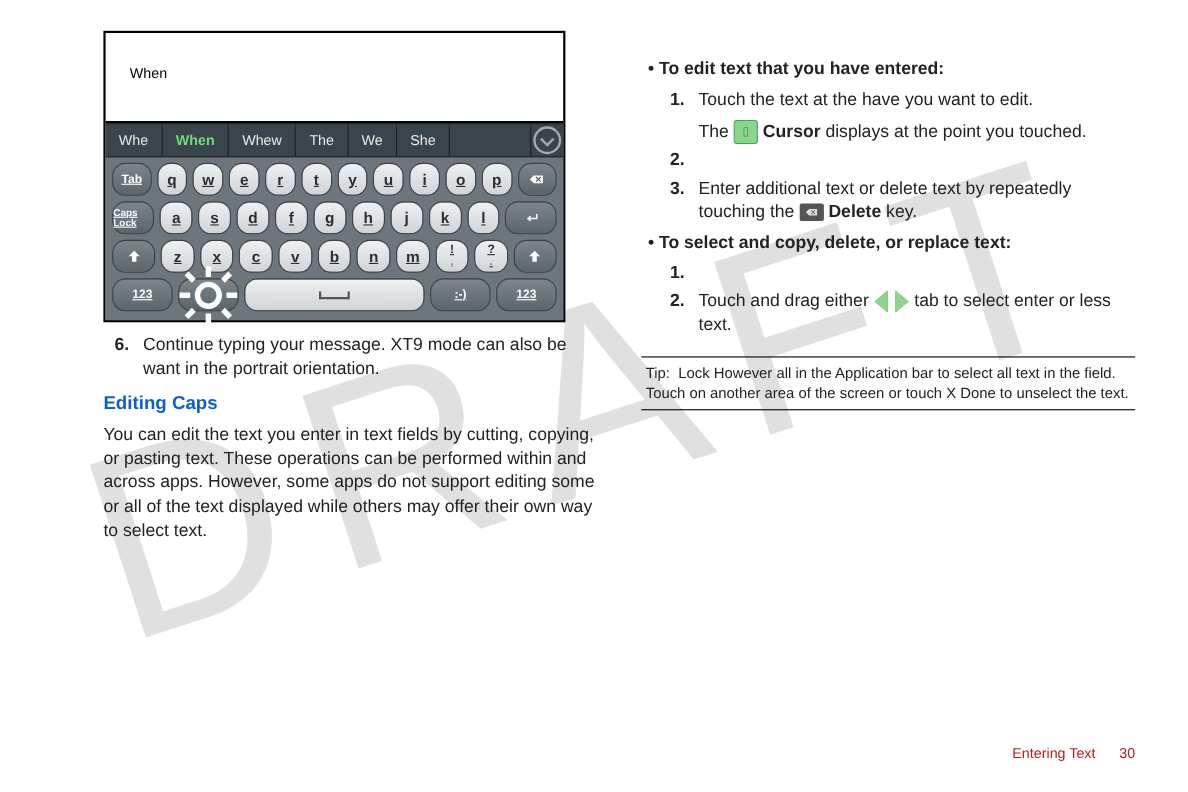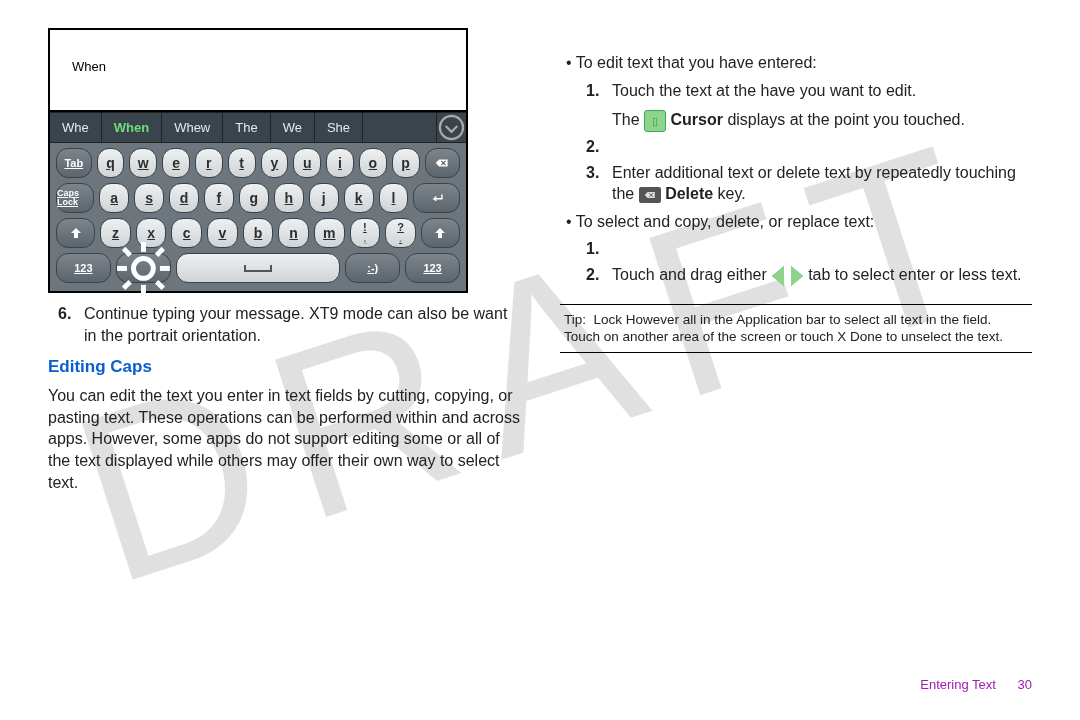--- a/index.html
+++ b/index.html
@@ -24,20 +24,21 @@
     font-weight: 400;
     pointer-events: none;
     user-select: none;
     white-space: nowrap;
   }
   .page {
     display: flex;
     gap: 40px;
     padding: 28px 48px 20px 48px;
     height: 100%;
+    margin-left: 46px;
   }
   .col { flex: 1 1 0; line-height: 1.35; position: relative; }
   .col-right { padding-top: 22px; }
 
   
   .kbd-frame {
     border: 2px solid #000;
     width: 420px;
     margin-bottom: 10px;
     background: #fff;
@@ -93,21 +94,21 @@
   
   .numitem { display: flex; gap: 10px; margin: 4px 0; padding-left: 10px; }
   .numitem .n { font-weight: bold; min-width: 16px; }
   .heading {
     color: #0a5fd0;
     font-weight: bold;
     font-size: 17px;
     margin: 10px 0 6px 0;
   }
   .para { margin: 2px 0 6px 0; }
-  .bullet { padding-left: 6px; text-indent: -0px; }
+  .bullet { padding-left: 6px; text-indent: -0px; font-weight: bold; }
   .bullet::before { content: "• "; }
   .inlist { padding-left: 26px; }
   .cursor-ico {
     display: inline-flex; vertical-align: middle;
     width: 22px; height: 22px; background:#8fd48a;
     border:1px solid #3a6; border-radius:3px;
     align-items:center; justify-content:center;
     font-size:11px; color:#2a5;
   }
   .del-ico {
@@ -125,21 +126,21 @@
   .handle.l { border-right:12px solid #8fd48a; filter: drop-shadow(0 0 0.5px #3a6); margin: 0 1px; }
   .handle.r { border-left:12px solid #8fd48a; filter: drop-shadow(0 0 0.5px #3a6); margin: 0 1px; }
 
   hr.tiprule { border: none; border-top: 1px solid #000; margin: 18px 0 6px 0; }
   .tip { font-size: 13.5px; line-height: 1.3; padding: 0 4px; }
   .tip b { font-weight: normal; }
   .pgfoot {
     position: absolute;
     bottom: 6px; right: 0;
     font-size: 13px;
-    color: #a21caf;
+    color: #b91c1c;
   }
   .pgfoot .pn { margin-left: 18px; }
 </style>
 </head>
 <body>
 
 <div class="watermark">DRAFT</div>
 
 <div class="page">
 

